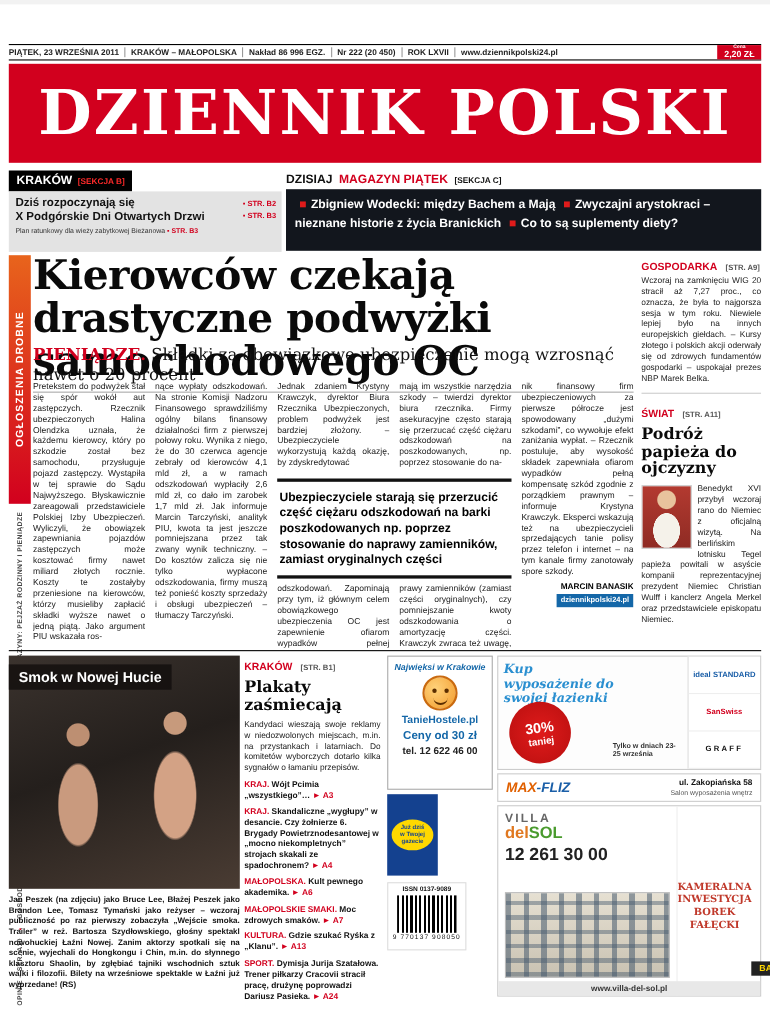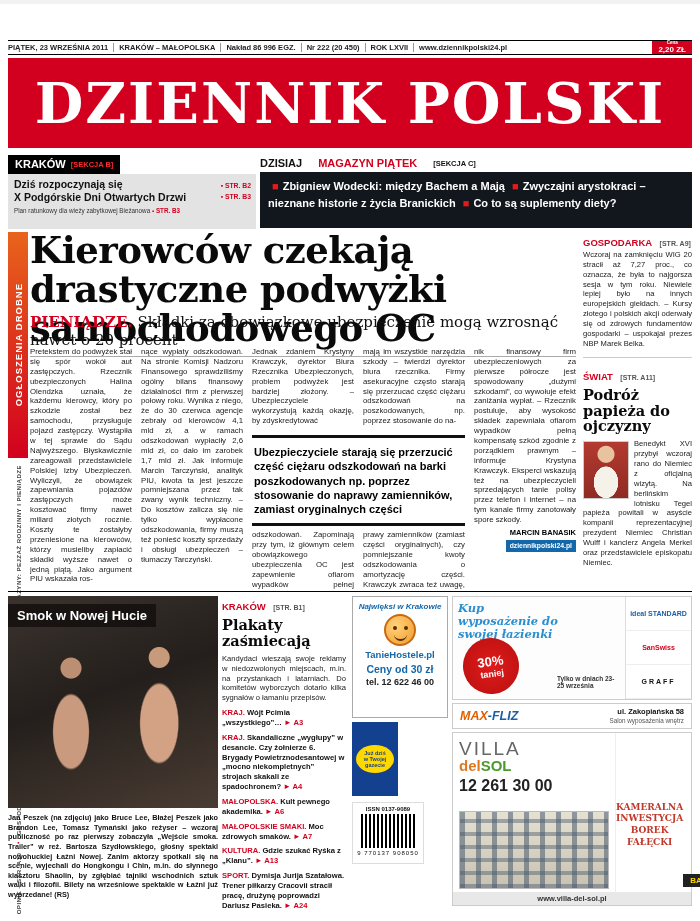--- a/index.html
+++ b/index.html
@@ -29,21 +29,21 @@
        height:19px;padding:0 7px;font-weight:bold;font-size:11px}
   .skh .tag{color:#ff2a2a;font-size:7.5px}
   .skb{height:55px;background:#e3e3e3;padding:4px 6px;position:relative}
   .skb-line{font-weight:bold;font-size:10.5px;color:#111;line-height:1.25;width:185px}
   .skb-refs{position:absolute;right:5px;top:6px;text-align:right;color:#d2001e;
             font-size:6.8px;font-weight:bold;line-height:1.7}
   .skb-note{font-size:6.3px;color:#333;margin-top:3px}
   .skb-note .ref{color:#d2001e;font-weight:bold}
 
   .sec-mag{position:absolute;left:260px;top:150px;width:432px;height:74px}
-  .smh{height:18px;display:flex;align-items:center;gap:16px;font-size:11px;font-weight:bold}
+  .smh{height:18px;display:flex;align-items:center;gap:6px;font-size:11px;font-weight:bold}
   .smh .red{color:#d2001e}
   .smh .tag{font-size:7.5px;color:#111}
   .smb{height:56px;background:#12161d;color:#fff;padding:6px 8px;font-size:11px;
        font-weight:bold;line-height:1.55}
   .smb .bullet{color:#e01b1b;margin:0 4px}
 
   
   .vert{writing-mode:vertical-rl;transform:rotate(180deg);white-space:nowrap}
   .rail-cls{position:absolute;left:8px;top:228px;width:20px;height:226px;
             background:linear-gradient(#e8641c,#d2001e);display:flex;align-items:center;justify-content:center}
@@ -156,21 +156,21 @@
   .ad-maxfliz{position:absolute;left:452px;top:699px;width:240px;height:26px;border:1px solid #ccc;
               background:#fff;display:flex;align-items:center;padding:0 7px}
   .mf-logo{font-weight:bold;font-style:italic;font-size:12.5px}
   .mf-logo .mx{color:#e06000}.mf-logo .fl{color:#1b5fa8}
   .mf-addr{margin-left:auto;text-align:right;font-size:7.5px;font-weight:bold;line-height:1.2;color:#111}
   .mf-sub{font-size:6.3px;color:#555;font-weight:normal}
 
   .ad-villa{position:absolute;left:452px;top:728px;width:240px;height:174px;border:1px solid #ccc;
             background:#fff;display:flex}
   .av-left{flex:1;padding:6px;position:relative}
-  .av-brand{font-size:19px;font-weight:normal;color:#666;letter-spacing:2px;line-height:1}
+  .av-brand{font-size:11px;font-weight:bold;color:#666;letter-spacing:2px;line-height:1}
   .av-brand2{font-size:15px;font-weight:bold;line-height:1}
   .av-brand2 .del{color:#e07820}.av-brand2 .sol{color:#4a9b2e}
   .av-phone{font-size:16px;font-weight:bold;color:#222;margin-top:4px}
   .av-building{position:absolute;left:6px;right:6px;bottom:16px;height:78px;border:1px solid #bbb;
                background:
                  repeating-linear-gradient(90deg, rgba(70,90,110,.55) 0 5px, rgba(0,0,0,0) 5px 16px),
                  repeating-linear-gradient(0deg, rgba(70,90,110,.45) 0 4px, rgba(0,0,0,0) 4px 13px),
                  linear-gradient(#e6e0d2,#c9c2b2)}
   .av-right{width:76px;border-left:1px solid #eee;display:flex;flex-direction:row;
             align-items:center;padding-top:12px}

